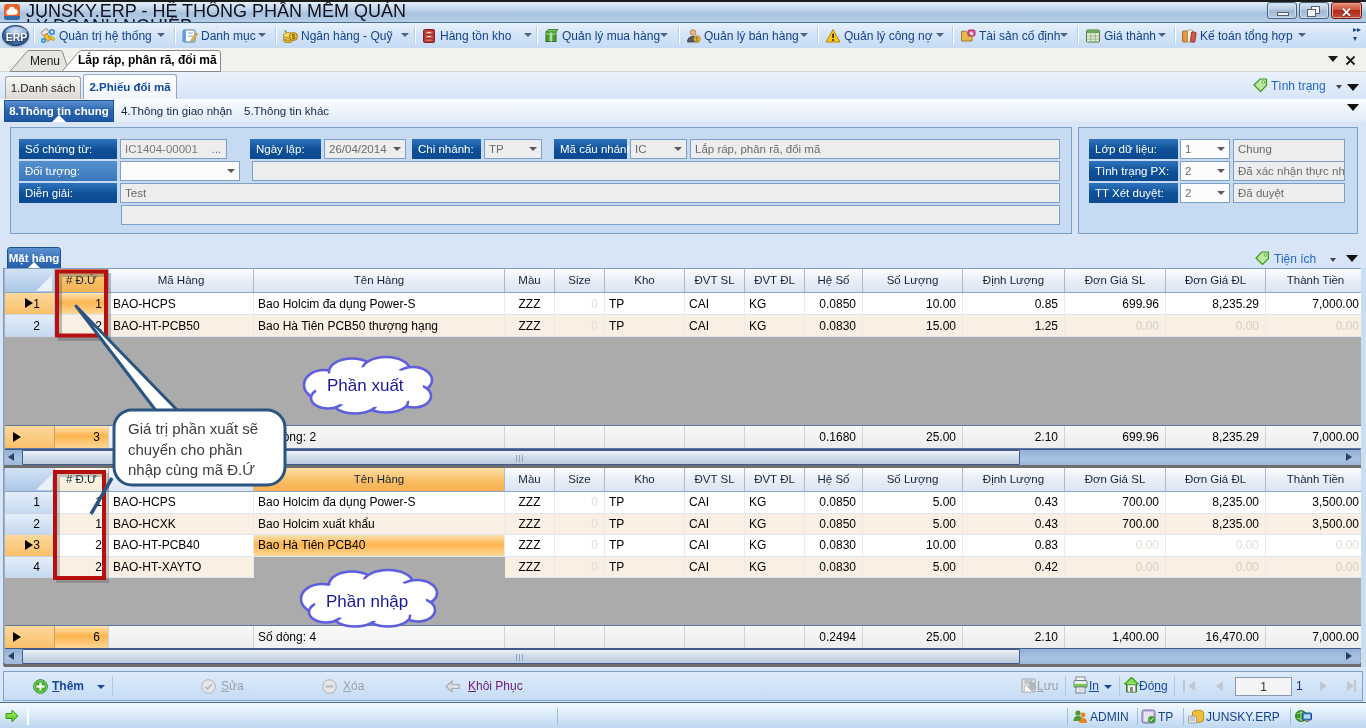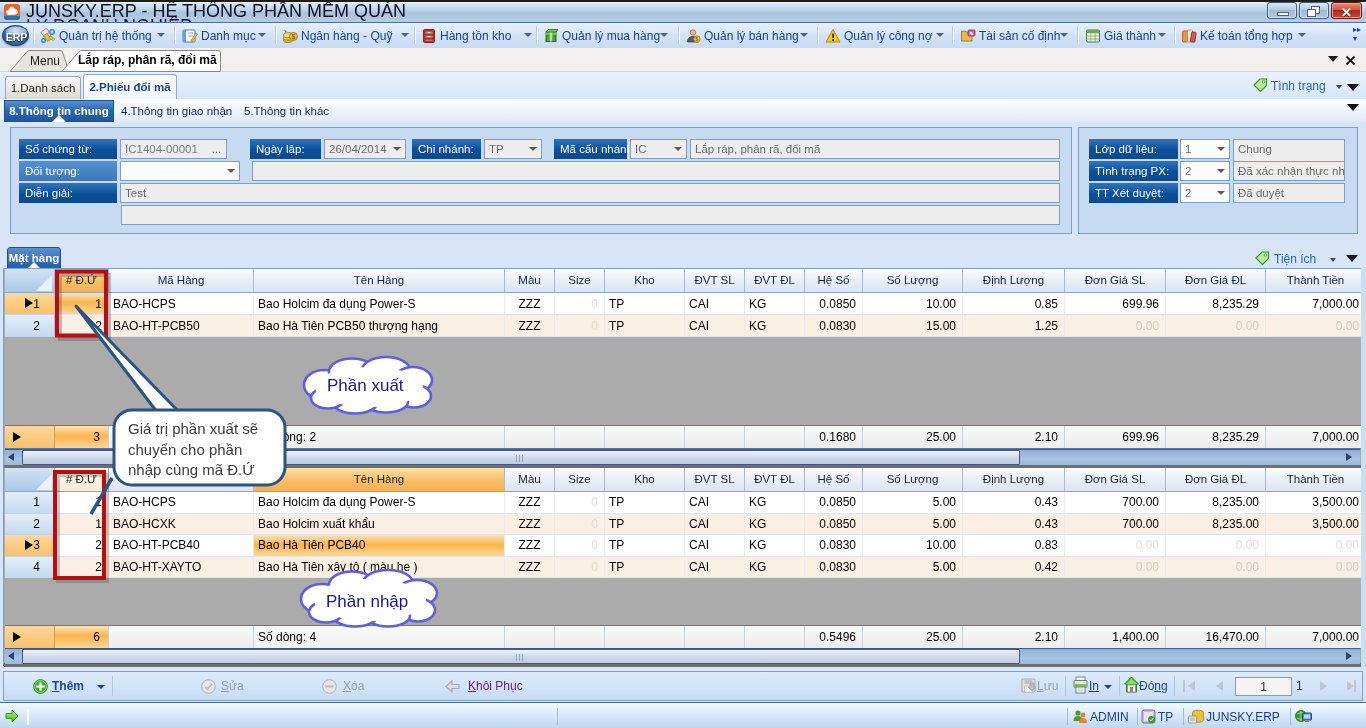--- a/index.html
+++ b/index.html
@@ -361,21 +361,20 @@
 <div class="abs gc" style="left:863px;top:535.0px;width:100px;height:21.5px;background:#ffffff;border-bottom:1px solid #dde6f0;border-right:1px solid #e8ebf0;padding-right:6px;text-align:right;line-height:21.5px;">10.00</div>
 <div class="abs gc" style="left:963px;top:535.0px;width:102px;height:21.5px;background:#ffffff;border-bottom:1px solid #dde6f0;border-right:1px solid #e8ebf0;padding-right:6px;text-align:right;line-height:21.5px;">0.83</div>
 <div class="abs gc" style="left:1065px;top:535.0px;width:101px;height:21.5px;background:#ffffff;border-bottom:1px solid #dde6f0;border-right:1px solid #e8ebf0;padding-right:6px;text-align:right;color:#e2ded4;line-height:21.5px;">0.00</div>
 <div class="abs gc" style="left:1166px;top:535.0px;width:100px;height:21.5px;background:#ffffff;border-bottom:1px solid #dde6f0;border-right:1px solid #e8ebf0;padding-right:6px;text-align:right;color:#e2ded4;line-height:21.5px;">0.00</div>
 <div class="abs gc" style="left:1266px;top:535.0px;width:100px;height:21.5px;background:#ffffff;border-bottom:1px solid #dde6f0;border-right:1px solid #e8ebf0;padding-right:6px;text-align:right;color:#e2ded4;line-height:21.5px;">0.00</div>
 <div class="abs" style="left:5px;top:556.5px;width:50px;height:21.5px;background:linear-gradient(#e4eefa,#c5d9f0);border-right:1px solid #b4c4d8;border-bottom:1px solid #c8d4e4;">
       <div class="abs" style="right:14px;top:0;font-size:12px;line-height:21.5px;">4</div>
     </div>
 <div class="abs gc" style="left:55px;top:556.5px;width:54px;height:21.5px;background:#f9efe2;border-bottom:1px solid #dde6f0;border-right:1px solid #e8ebf0;padding-right:6px;text-align:right;line-height:21.5px;">2</div>
 <div class="abs gc" style="left:109px;top:556.5px;width:145px;height:21.5px;background:#f9efe2;border-bottom:1px solid #dde6f0;border-right:1px solid #e8ebf0;padding-left:4px;line-height:21.5px;">BAO-HT-XAYTO</div>
-<div class="abs gc" style="left:254px;top:556.5px;width:251px;height:21.5px;background:#f9efe2;border-bottom:1px solid #dde6f0;border-right:1px solid #e8ebf0;padding-left:4px;line-height:21.5px;">Bao Hà Tiên xây tô ( màu he )</div>
 <div class="abs gc" style="left:505px;top:556.5px;width:50px;height:21.5px;background:#f9efe2;border-bottom:1px solid #dde6f0;border-right:1px solid #e8ebf0;text-align:center;line-height:21.5px;">ZZZ</div>
 <div class="abs gc" style="left:555px;top:556.5px;width:50px;height:21.5px;background:#f9efe2;border-bottom:1px solid #dde6f0;border-right:1px solid #e8ebf0;padding-right:6px;text-align:right;color:#e2ded4;line-height:21.5px;">0</div>
 <div class="abs gc" style="left:605px;top:556.5px;width:80px;height:21.5px;background:#f9efe2;border-bottom:1px solid #dde6f0;border-right:1px solid #e8ebf0;padding-left:4px;line-height:21.5px;">TP</div>
 <div class="abs gc" style="left:685px;top:556.5px;width:60px;height:21.5px;background:#f9efe2;border-bottom:1px solid #dde6f0;border-right:1px solid #e8ebf0;padding-left:4px;line-height:21.5px;">CAI</div>
 <div class="abs gc" style="left:745px;top:556.5px;width:60px;height:21.5px;background:#f9efe2;border-bottom:1px solid #dde6f0;border-right:1px solid #e8ebf0;padding-left:4px;line-height:21.5px;">KG</div>
 <div class="abs gc" style="left:805px;top:556.5px;width:58px;height:21.5px;background:#f9efe2;border-bottom:1px solid #dde6f0;border-right:1px solid #e8ebf0;padding-right:6px;text-align:right;line-height:21.5px;">0.0830</div>
 <div class="abs gc" style="left:863px;top:556.5px;width:100px;height:21.5px;background:#f9efe2;border-bottom:1px solid #dde6f0;border-right:1px solid #e8ebf0;padding-right:6px;text-align:right;line-height:21.5px;">5.00</div>
 <div class="abs gc" style="left:963px;top:556.5px;width:102px;height:21.5px;background:#f9efe2;border-bottom:1px solid #dde6f0;border-right:1px solid #e8ebf0;padding-right:6px;text-align:right;line-height:21.5px;">0.42</div>
 <div class="abs gc" style="left:1065px;top:556.5px;width:101px;height:21.5px;background:#f9efe2;border-bottom:1px solid #dde6f0;border-right:1px solid #e8ebf0;padding-right:6px;text-align:right;color:#d5cec2;line-height:21.5px;">0.00</div>
 <div class="abs gc" style="left:1166px;top:556.5px;width:100px;height:21.5px;background:#f9efe2;border-bottom:1px solid #dde6f0;border-right:1px solid #e8ebf0;padding-right:6px;text-align:right;color:#d5cec2;line-height:21.5px;">0.00</div>
@@ -386,21 +385,21 @@
       <div class="abs" style="left:8px;top:6px;width:0;height:0;border-top:5.5px solid transparent;border-bottom:5.5px solid transparent;border-left:8px solid #000;"></div>
     </div>
 <div class="abs gc" style="left:55px;top:626px;width:54px;height:22px;background:linear-gradient(#fee3b0,#fcb54e 45%,#fdd695);border-right:1px solid #c8d4e4;text-align:right;padding-right:8px;line-height:22px;">6</div>
 <div class="abs gc" style="left:109px;top:626px;width:145px;height:22px;background:linear-gradient(#f8f8f8,#ededed);border-right:1px solid #c8d4e4;padding-right:6px;text-align:right;line-height:22px;"></div>
 <div class="abs gc" style="left:254px;top:626px;width:251px;height:39px;background:linear-gradient(#f8f8f8,#ededed);border-right:1px solid #c8d4e4;padding-left:4px;line-height:22px;">Số dòng: 4</div>
 <div class="abs gc" style="left:505px;top:626px;width:50px;height:22px;background:linear-gradient(#f8f8f8,#ededed);border-right:1px solid #c8d4e4;padding-right:6px;text-align:right;line-height:22px;"></div>
 <div class="abs gc" style="left:555px;top:626px;width:50px;height:22px;background:linear-gradient(#f8f8f8,#ededed);border-right:1px solid #c8d4e4;padding-right:6px;text-align:right;line-height:22px;"></div>
 <div class="abs gc" style="left:605px;top:626px;width:80px;height:22px;background:linear-gradient(#f8f8f8,#ededed);border-right:1px solid #c8d4e4;padding-right:6px;text-align:right;line-height:22px;"></div>
 <div class="abs gc" style="left:685px;top:626px;width:60px;height:22px;background:linear-gradient(#f8f8f8,#ededed);border-right:1px solid #c8d4e4;padding-right:6px;text-align:right;line-height:22px;"></div>
 <div class="abs gc" style="left:745px;top:626px;width:60px;height:22px;background:linear-gradient(#f8f8f8,#ededed);border-right:1px solid #c8d4e4;padding-right:6px;text-align:right;line-height:22px;"></div>
-<div class="abs gc" style="left:805px;top:626px;width:58px;height:22px;background:linear-gradient(#f8f8f8,#ededed);border-right:1px solid #c8d4e4;padding-right:6px;text-align:right;line-height:22px;">0.5496</div>
+<div class="abs gc" style="left:805px;top:626px;width:58px;height:22px;background:linear-gradient(#f8f8f8,#ededed);border-right:1px solid #c8d4e4;padding-right:6px;text-align:right;line-height:22px;">0.2494</div>
 <div class="abs gc" style="left:863px;top:626px;width:100px;height:22px;background:linear-gradient(#f8f8f8,#ededed);border-right:1px solid #c8d4e4;padding-right:6px;text-align:right;line-height:22px;">25.00</div>
 <div class="abs gc" style="left:963px;top:626px;width:102px;height:22px;background:linear-gradient(#f8f8f8,#ededed);border-right:1px solid #c8d4e4;padding-right:6px;text-align:right;line-height:22px;">2.10</div>
 <div class="abs gc" style="left:1065px;top:626px;width:101px;height:22px;background:linear-gradient(#f8f8f8,#ededed);border-right:1px solid #c8d4e4;padding-right:6px;text-align:right;line-height:22px;">1,400.00</div>
 <div class="abs gc" style="left:1166px;top:626px;width:100px;height:22px;background:linear-gradient(#f8f8f8,#ededed);border-right:1px solid #c8d4e4;padding-right:6px;text-align:right;line-height:22px;">16,470.00</div>
 <div class="abs gc" style="left:1266px;top:626px;width:100px;height:22px;background:linear-gradient(#f8f8f8,#ededed);border-right:1px solid #c8d4e4;padding-right:6px;text-align:right;line-height:22px;">7,000.00</div>
 <div class="abs" style="left:5px;top:648px;width:1355px;height:16px;background:linear-gradient(#8fb0d6,#a9c3e2 60%,#9cb8da);border-top:1px solid #44598a;"></div>
 <div class="abs" style="left:8px;top:652px;width:10px;height:9px;">
       <div class="abs" style="left:0;top:0;width:0;height:0;border-top:4.5px solid transparent;border-bottom:4.5px solid transparent;border-right:6px solid #2e3f66;"></div>
     </div>
 <div class="abs" style="left:22px;top:649px;width:998px;height:15px;background:linear-gradient(#eef2f8,#ccd9e8 55%,#bccddf);border:1px solid #41598c;border-radius:1px;">

